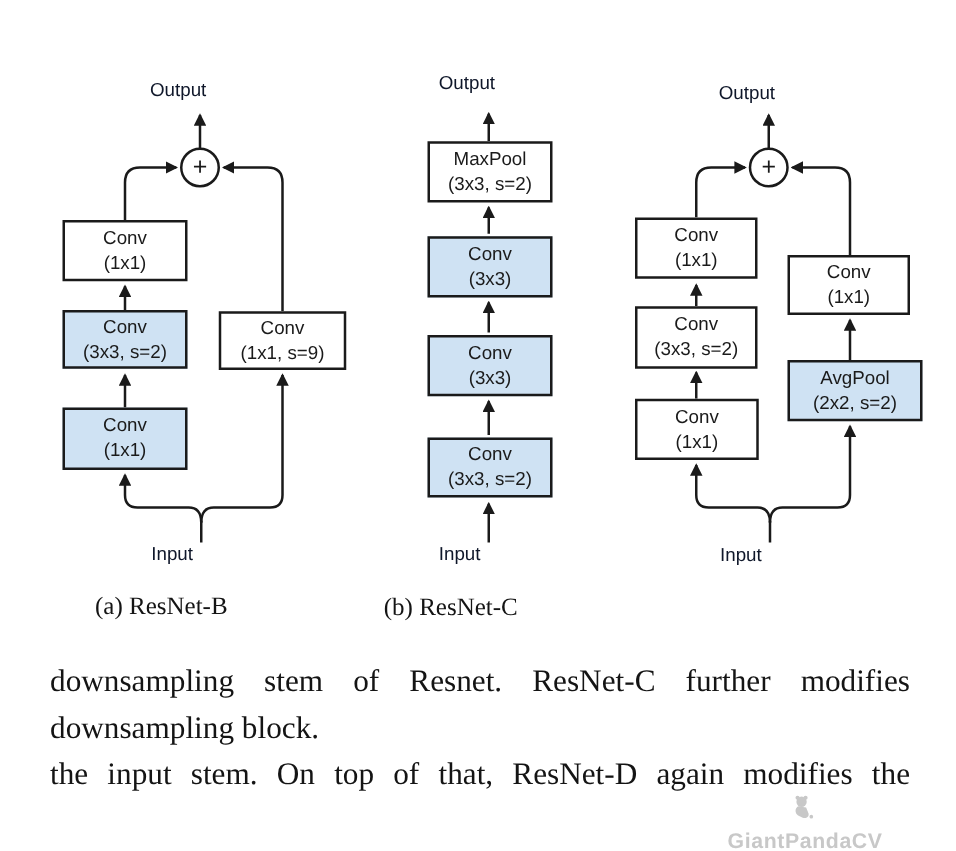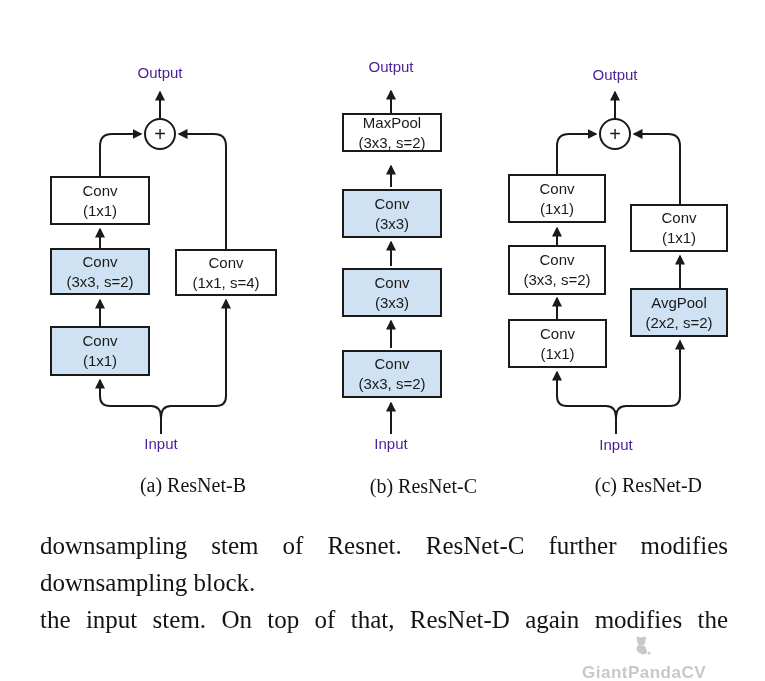--- a/index.html
+++ b/index.html
@@ -10,28 +10,28 @@
   .canvas{position:absolute;inset:0;}
   svg.wires{position:absolute;left:0;top:0;}
   .block{
     position:absolute;box-sizing:border-box;border:2px solid #1a1a1a;
     background:#ffffff;display:flex;flex-direction:column;align-items:center;
     justify-content:center;text-align:center;color:#1a1a1a;
     font-size:15px;line-height:20px;z-index:2;
   }
   .block.hl{background:#cfe2f3;}
   .lbl{
-    position:absolute;text-align:center;color:#4c1d95;font-size:15px;z-index:2;
+    position:absolute;color:#0f172a;font-size:15px;z-index:2;
   }
   .plus{
     position:absolute;width:20px;height:22px;text-align:center;
     font-size:20px;line-height:22px;color:#1a1a1a;z-index:3;
   }
   .subcap{
-    position:absolute;width:170px;text-align:right;color:#141414;
+    position:absolute;width:170px;text-align:left;color:#141414;
     font-family:"Liberation Serif",serif;font-size:20px;z-index:2;
   }
   .caption{
     position:absolute;left:40px;top:527px;width:688px;
     font-family:"Liberation Serif",serif;font-size:25px;color:#141414;
   }
   .cap-line{height:37px;line-height:37px;white-space:nowrap;}
   .cap-line.just{
     white-space:normal;text-align:justify;text-align-last:justify;
     overflow:hidden;
@@ -99,66 +99,65 @@
   <div class="block hl" style="left:50px;top:248px;width:100px;height:47px">
     <div>Conv</div>
     <div>(3x3, s=2)</div>
   </div>
   <div class="block hl" style="left:50px;top:326px;width:100px;height:50px">
     <div>Conv</div>
     <div>(1x1)</div>
   </div>
   <div class="block" style="left:175px;top:249px;width:102px;height:47px">
     <div>Conv</div>
-    <div>(1x1, s=4)</div>
+    <div>(1x1, s=9)</div>
   </div>
 
   <div class="lbl" style="left:351px;top:58px;width:80px">Output</div>
   <div class="lbl" style="left:351px;top:435px;width:80px">Input</div>
   <div class="subcap" style="left:307px;top:475px">(b) ResNet-C</div>
 
-  <div class="block" style="left:342px;top:113px;width:100px;height:39px">
+  <div class="block" style="left:342px;top:113px;width:100px;height:49px">
     <div>MaxPool</div>
     <div>(3x3, s=2)</div>
   </div>
   <div class="block hl" style="left:342px;top:189px;width:100px;height:49px">
     <div>Conv</div>
     <div>(3x3)</div>
   </div>
   <div class="block hl" style="left:342px;top:268px;width:100px;height:49px">
     <div>Conv</div>
     <div>(3x3)</div>
   </div>
   <div class="block hl" style="left:342px;top:350px;width:100px;height:48px">
     <div>Conv</div>
     <div>(3x3, s=2)</div>
   </div>
 
   <div class="lbl" style="left:575px;top:66px;width:80px">Output</div>
   <div class="plus" style="left:605px;top:123px">+</div>
   <div class="lbl" style="left:576px;top:436px;width:80px">Input</div>
-  <div class="subcap" style="left:532px;top:474px">(c) ResNet-D</div>
 
   <div class="block" style="left:508px;top:174px;width:98px;height:49px">
     <div>Conv</div>
     <div>(1x1)</div>
   </div>
   <div class="block" style="left:508px;top:245px;width:98px;height:50px">
     <div>Conv</div>
     <div>(3x3, s=2)</div>
   </div>
   <div class="block" style="left:508px;top:319px;width:99px;height:49px">
     <div>Conv</div>
     <div>(1x1)</div>
   </div>
   <div class="block" style="left:630px;top:204px;width:98px;height:48px">
     <div>Conv</div>
     <div>(1x1)</div>
   </div>
-  <div class="block hl" style="left:630px;top:288px;width:98px;height:49px">
+  <div class="block hl" style="left:630px;top:288px;width:108px;height:49px">
     <div>AvgPool</div>
     <div>(2x2, s=2)</div>
   </div>
 
   <div class="caption">
     <div class="cap-line just">downsampling stem of Resnet. ResNet-C further modifies</div>
     <div class="cap-line">downsampling block.</div>
     <div class="cap-line just">the input stem. On top of that, ResNet-D again modifies the</div>
   </div>
 

